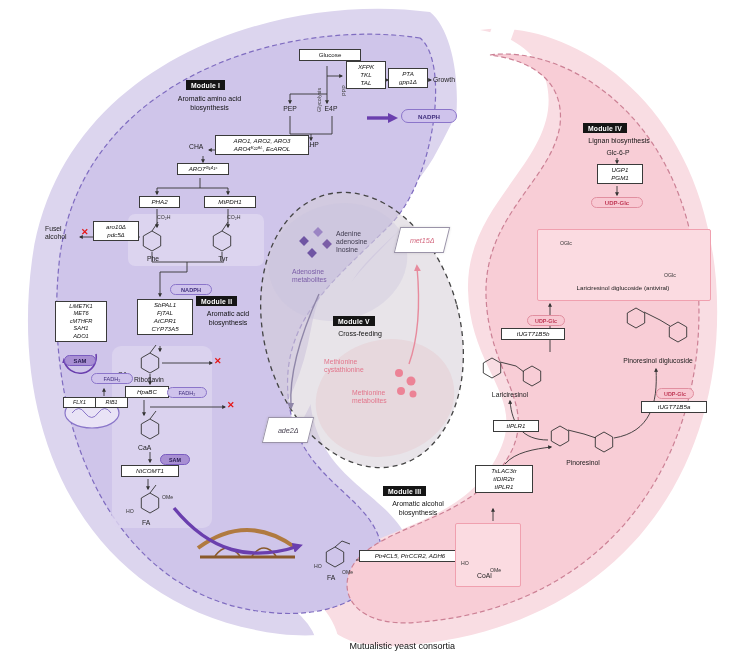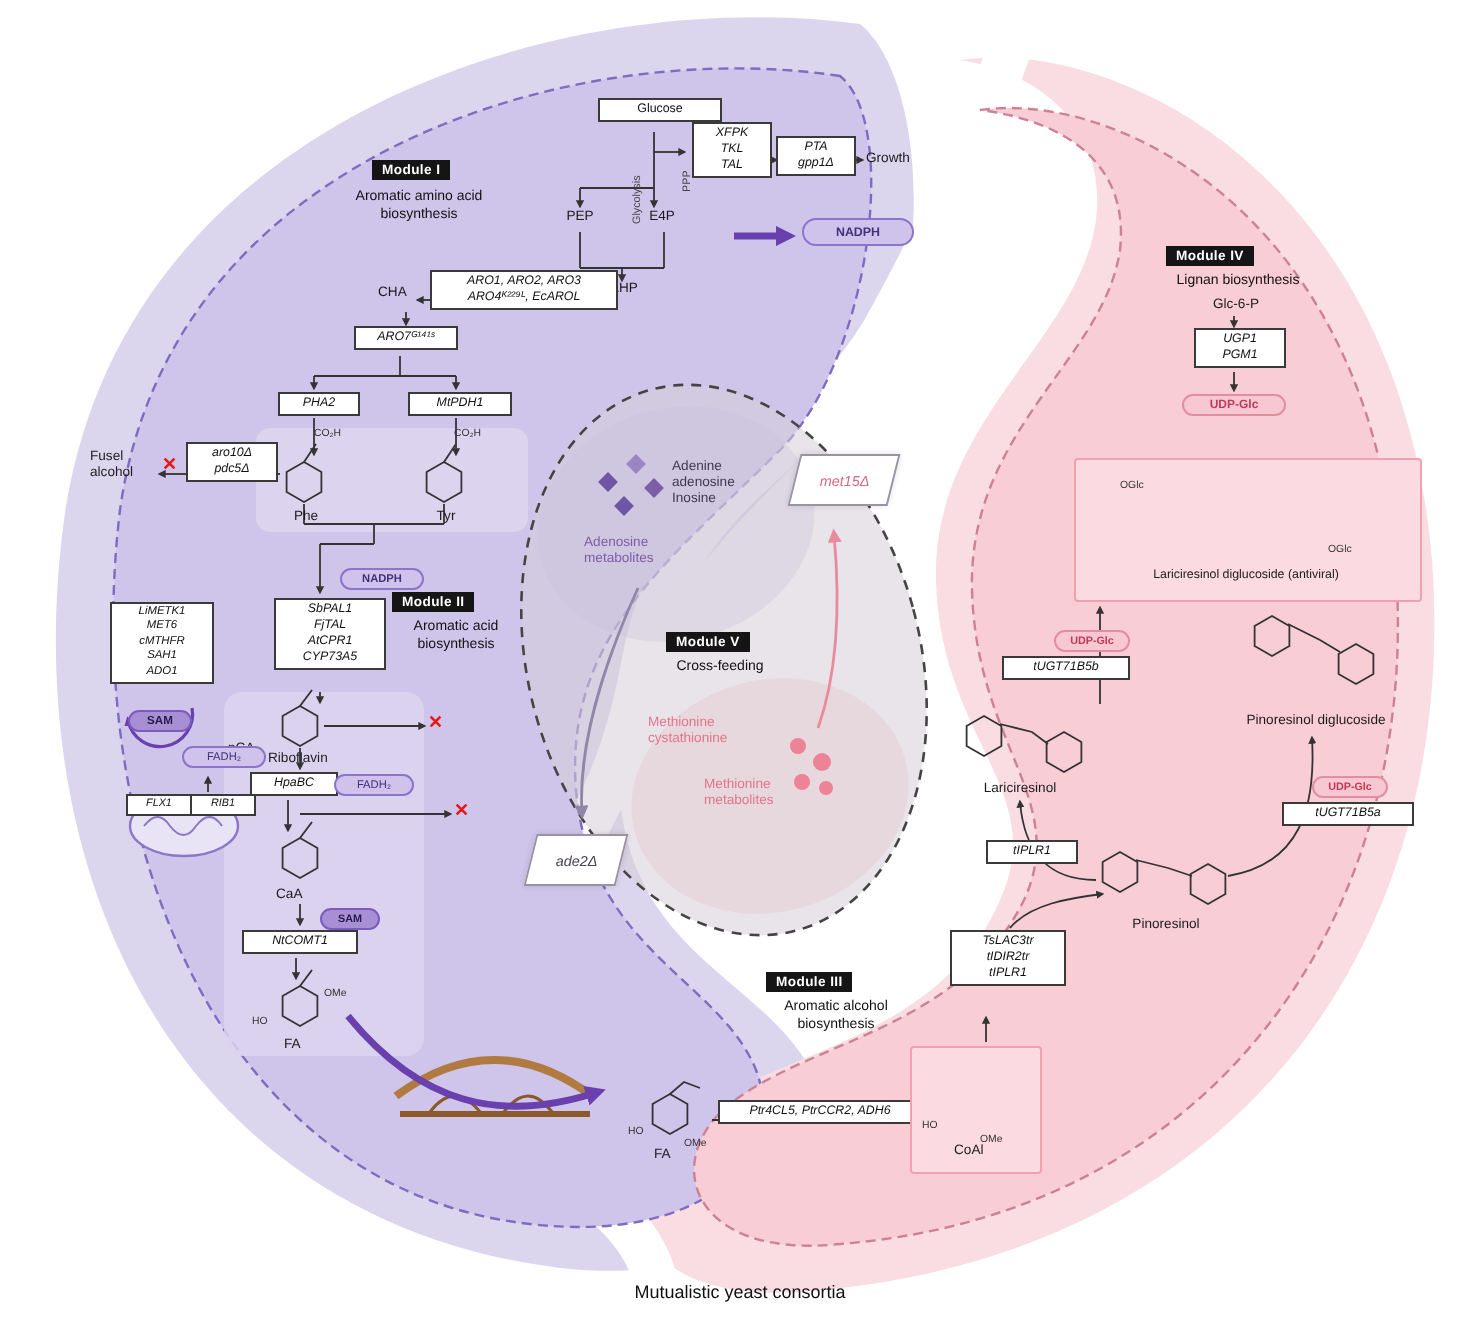--- a/index.html
+++ b/index.html
@@ -277,15 +277,15 @@
 <div class="lbl ctr" style="left:478px;top:391px;width:64px;">Lariciresinol</div>
 <div class="lbl ctr" style="left:610px;top:357px;width:96px;">Pinoresinol diglucoside</div>
 <div class="pill udp" style="left:656px;top:388px;width:36px;">UDP-Glc</div>
 <div class="wbox it" style="left:641px;top:401px;width:60px;">tUGT71B5a</div>
 <div class="wbox it" style="left:493px;top:420px;width:40px;">tIPLR1</div>
 <div class="lbl ctr" style="left:553px;top:459px;width:60px;">Pinoresinol</div>
 <div class="wbox it" style="left:475px;top:465px;width:52px;">TsLAC3tr
 tIDIR2tr
 tIPLR1</div>
 
-<div class="caption" style="left:285px;top:641px;width:170px;">Mutualistic yeast consortia</div>
+<div class="caption" style="left:285px;top:641px;width:170px;text-align:right;">Mutualistic yeast consortia</div>
 
 </div>
 
 </body></html>

